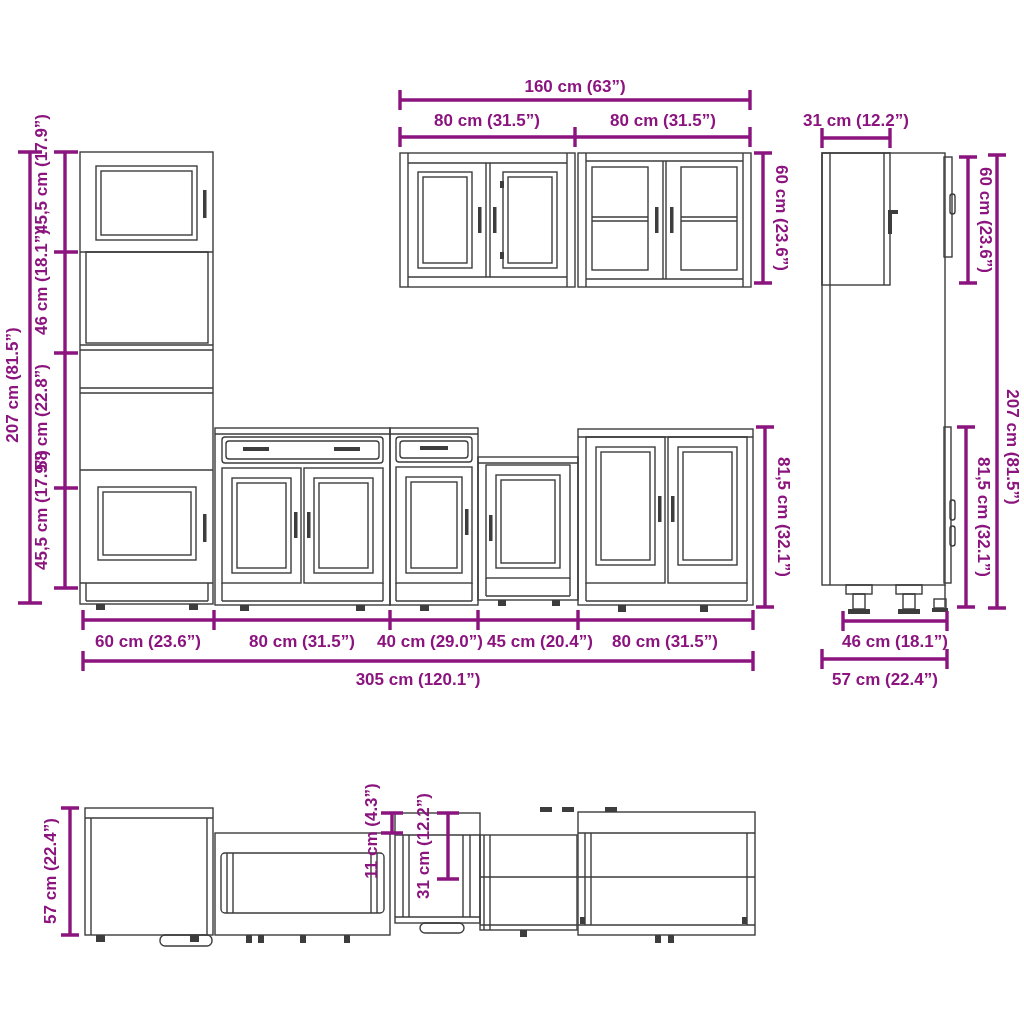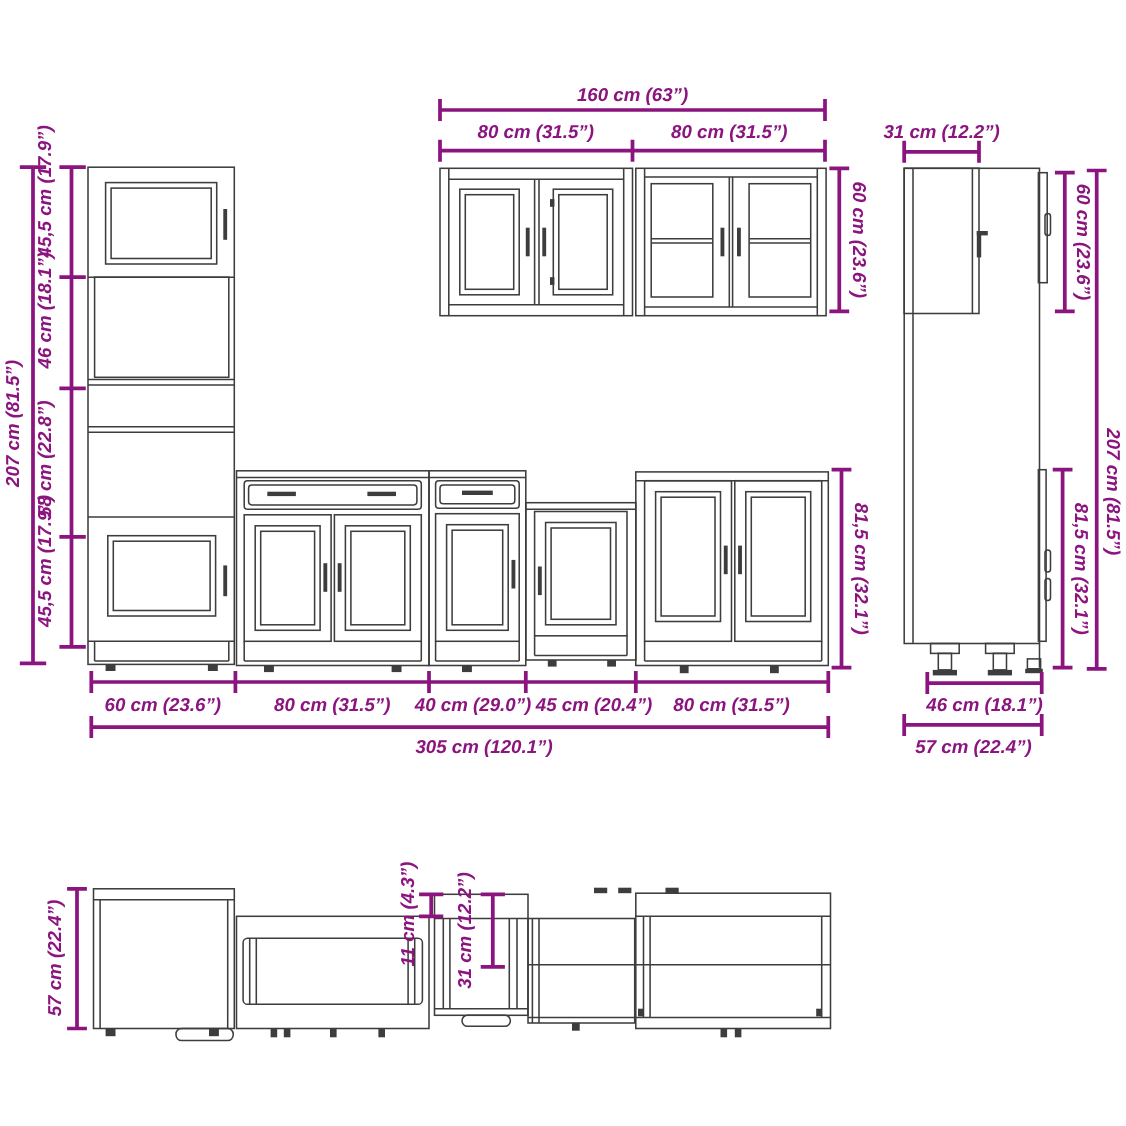--- a/index.html
+++ b/index.html
@@ -1,18 +1,18 @@
 <!DOCTYPE html>
 <html><head>
 <meta charset="utf-8">
 <style>
   html,body { margin:0; padding:0; background:#ffffff; }
   .canvas {
     position:relative; width:1024px; height:1024px; background:#ffffff;
-    font-family:"Liberation Sans", sans-serif; overflow:hidden;font-style:italic;
+    font-family:"Liberation Sans", sans-serif; overflow:hidden;
   }
   .canvas svg { position:absolute; left:0; top:0; }
   svg .ln  { fill:none; stroke:#3d3d3d; stroke-width:1.4; }
   svg .fl  { fill:#3d3d3d; stroke:none; }
   svg .dim { fill:none; stroke:#8B147F; stroke-width:3.4; }
   .dlabel {
     position:absolute; color:#8B147F; font-weight:bold; font-size:17px;
     line-height:1; white-space:nowrap; transform:translate(-50%,-50%);
   }
   .dlabel.ccw { transform:translate(-50%,-50%) rotate(-90deg); }
@@ -206,21 +206,21 @@
   <div class="dlabel ccw" style="left:41px; top:282px">46 cm (18.1”)</div>
   <div class="dlabel ccw" style="left:41px; top:417px">58 cm (22.8”)</div>
   <div class="dlabel ccw" style="left:41px; top:510px">45,5 cm (17.9”)</div>
 
   <div class="dlabel cw" style="left:783px; top:517px">81,5 cm (32.1”)</div>
   <div class="dlabel" style="left:148px; top:641px">60 cm (23.6”)</div>
   <div class="dlabel" style="left:302px; top:641px">80 cm (31.5”)</div>
   <div class="dlabel" style="left:430px; top:641px">40 cm (29.0”)</div>
   <div class="dlabel" style="left:540px; top:641px">45 cm (20.4”)</div>
   <div class="dlabel" style="left:665px; top:641px">80 cm (31.5”)</div>
-  <div class="dlabel" style="left:440px; top:679px">305 cm (120.1”)</div>
+  <div class="dlabel" style="left:418px; top:679px">305 cm (120.1”)</div>
 
   <div class="dlabel" style="left:856px; top:120px">31 cm (12.2”)</div>
   <div class="dlabel cw" style="left:985px;  top:220px">60 cm (23.6”)</div>
   <div class="dlabel cw" style="left:1012px; top:447px">207 cm (81.5”)</div>
   <div class="dlabel cw" style="left:983px;  top:517px">81,5 cm (32.1”)</div>
   <div class="dlabel" style="left:895px; top:641px">46 cm (18.1”)</div>
   <div class="dlabel" style="left:885px; top:679px">57 cm (22.4”)</div>
 
   <div class="dlabel ccw" style="left:50px;  top:871px">57 cm (22.4”)</div>
   <div class="dlabel ccw" style="left:371px; top:831px">11 cm (4.3”)</div>

